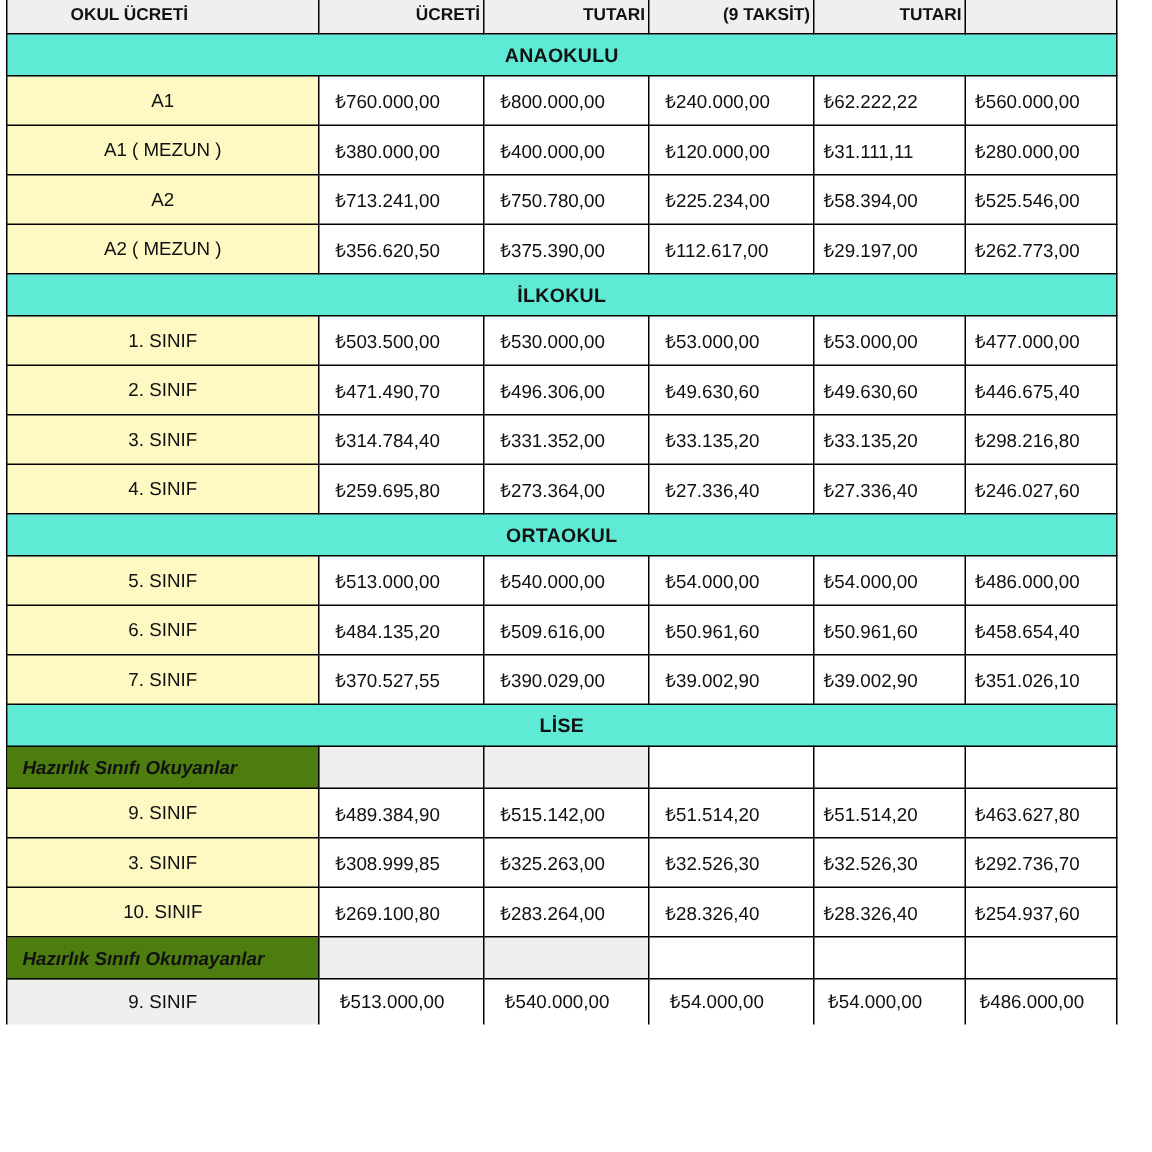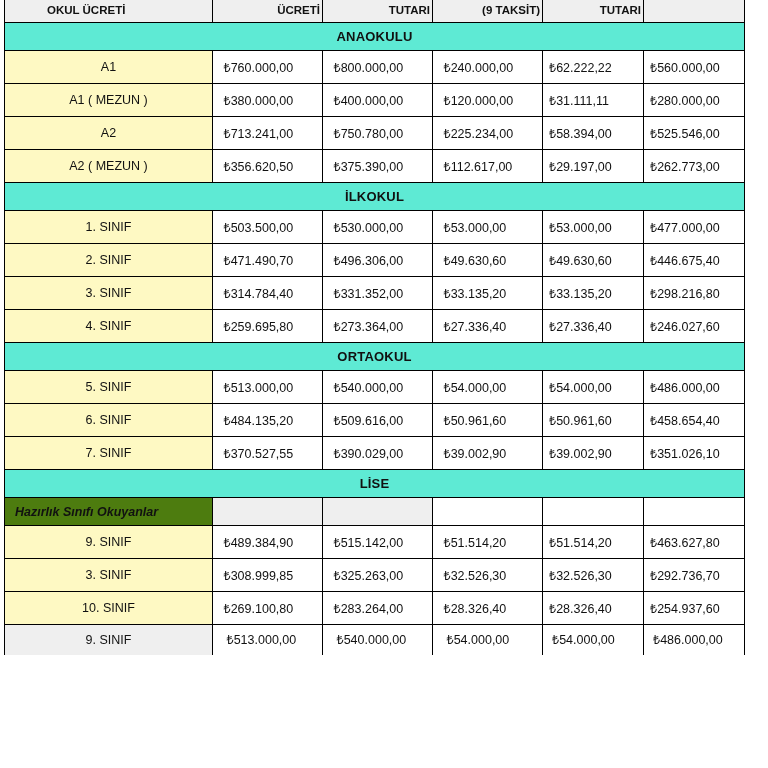--- a/index.html
+++ b/index.html
@@ -274,20 +274,28 @@
     </tr>
     <tr class="data-row">
       <td class="name">10. SINIF</td>
       <td class="amount"><span class="amt">₺269.100,80</span></td>
       <td class="amount"><span class="amt">₺283.264,00</span></td>
       <td class="amount"><span class="amt">₺28.326,40</span></td>
       <td class="amount"><span class="amt">₺28.326,40</span></td>
       <td class="amount"><span class="amt">₺254.937,60</span></td>
     </tr>
 
+    <tr class="sublabel-row">
+      <td class="label">Hazırlık Sınıfı Okumayanlar</td>
+      <td class="blank"></td>
+      <td class="blank"></td>
+      <td class="empty"></td>
+      <td class="empty"></td>
+      <td class="empty"></td>
+    </tr>
     <tr class="cut-row">
       <td class="name">9. SINIF</td>
       <td><span class="amt">₺513.000,00</span></td>
       <td><span class="amt">₺540.000,00</span></td>
       <td><span class="amt">₺54.000,00</span></td>
       <td><span class="amt">₺54.000,00</span></td>
       <td><span class="amt">₺486.000,00</span></td>
     </tr>
   </tbody>
     </table>

